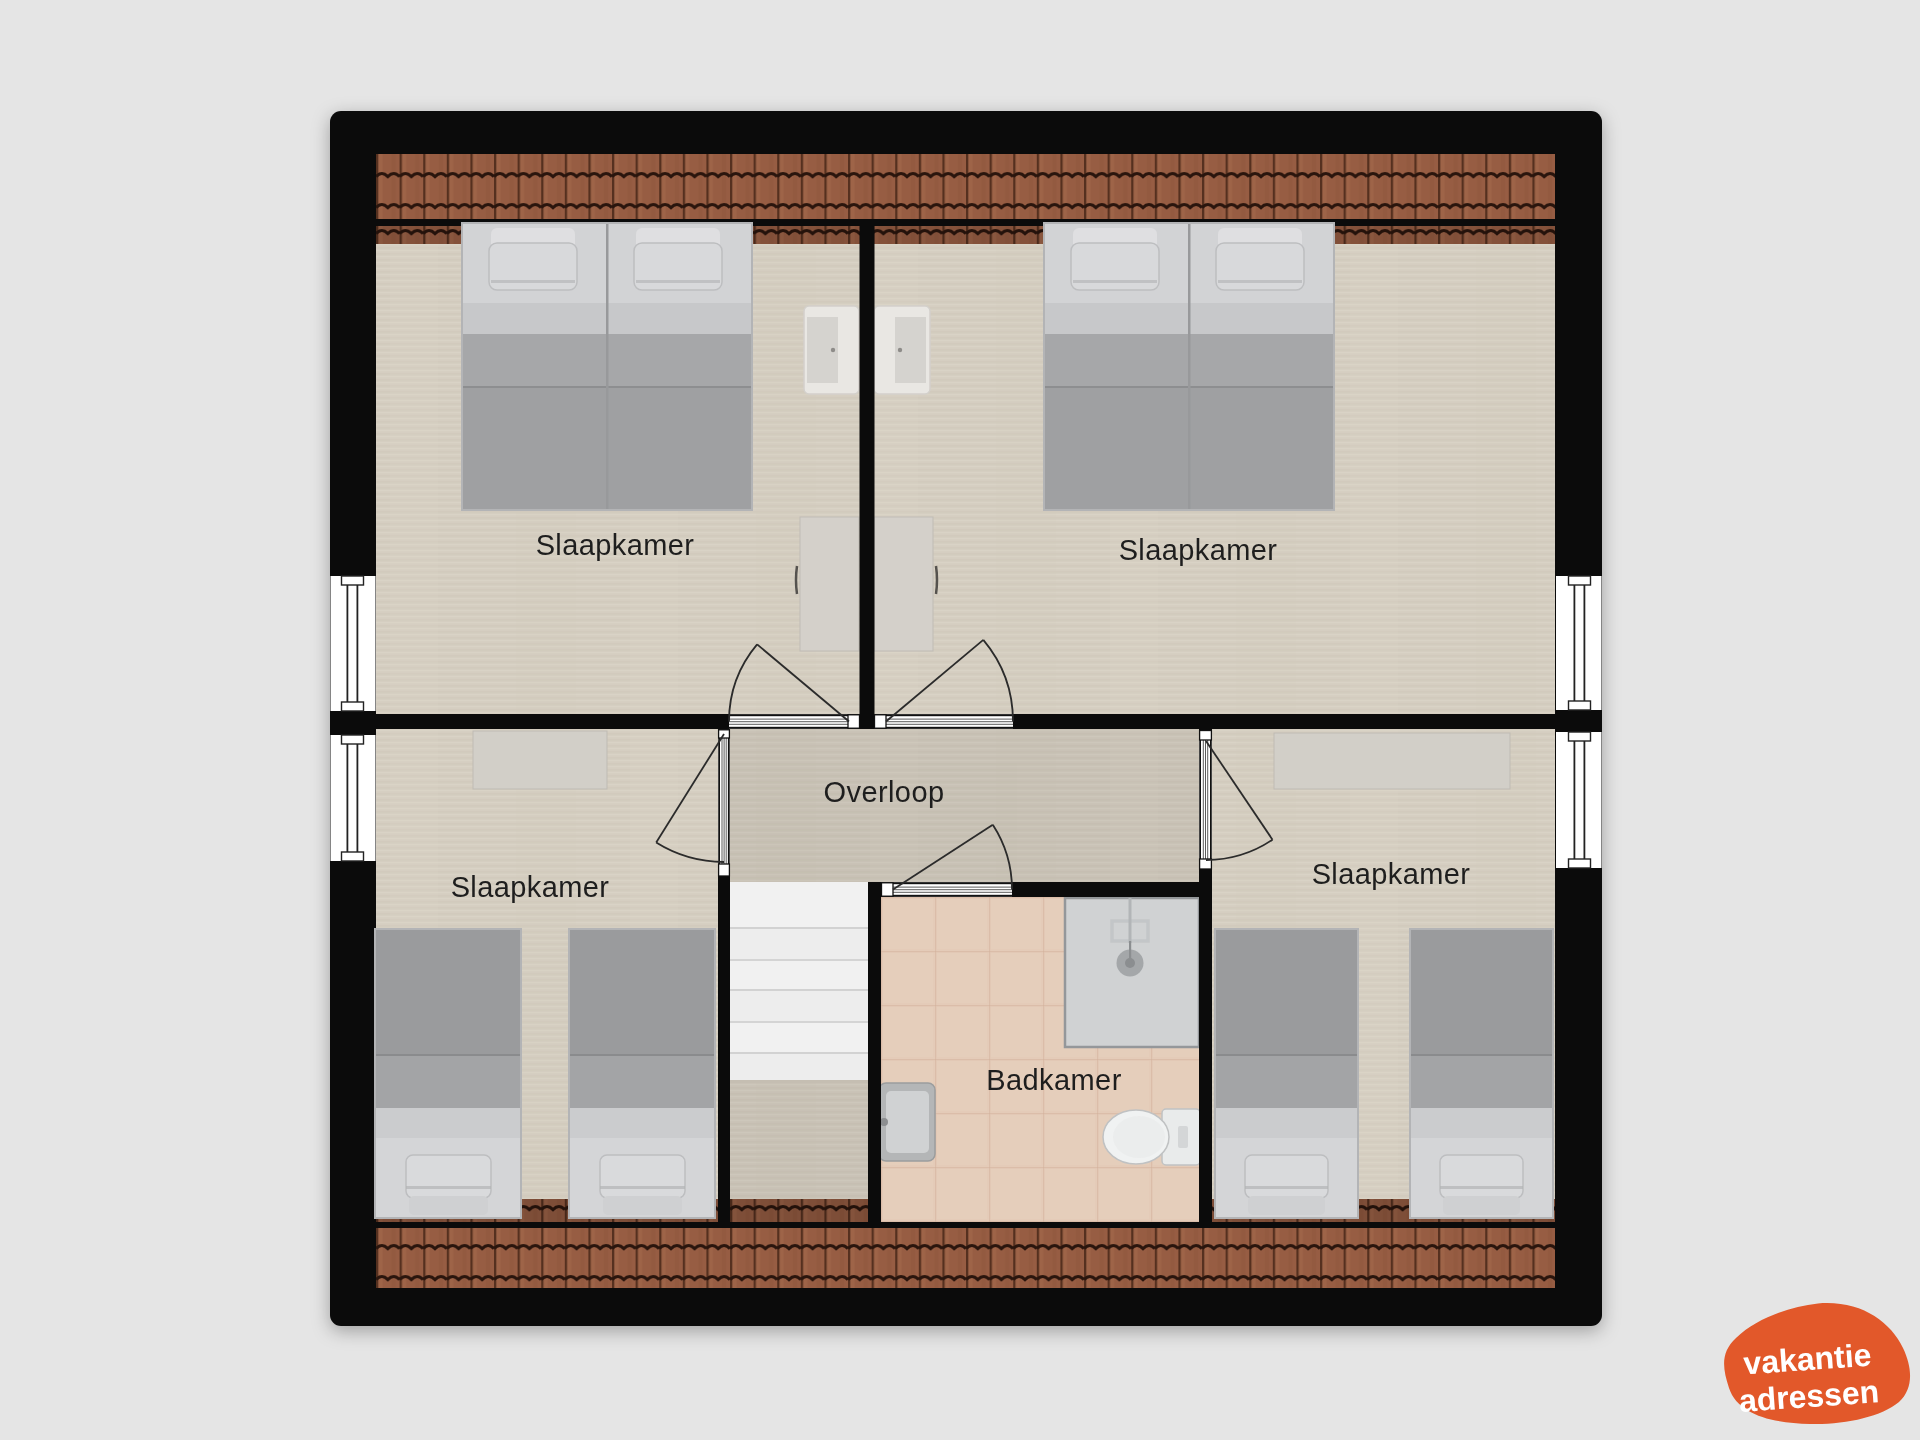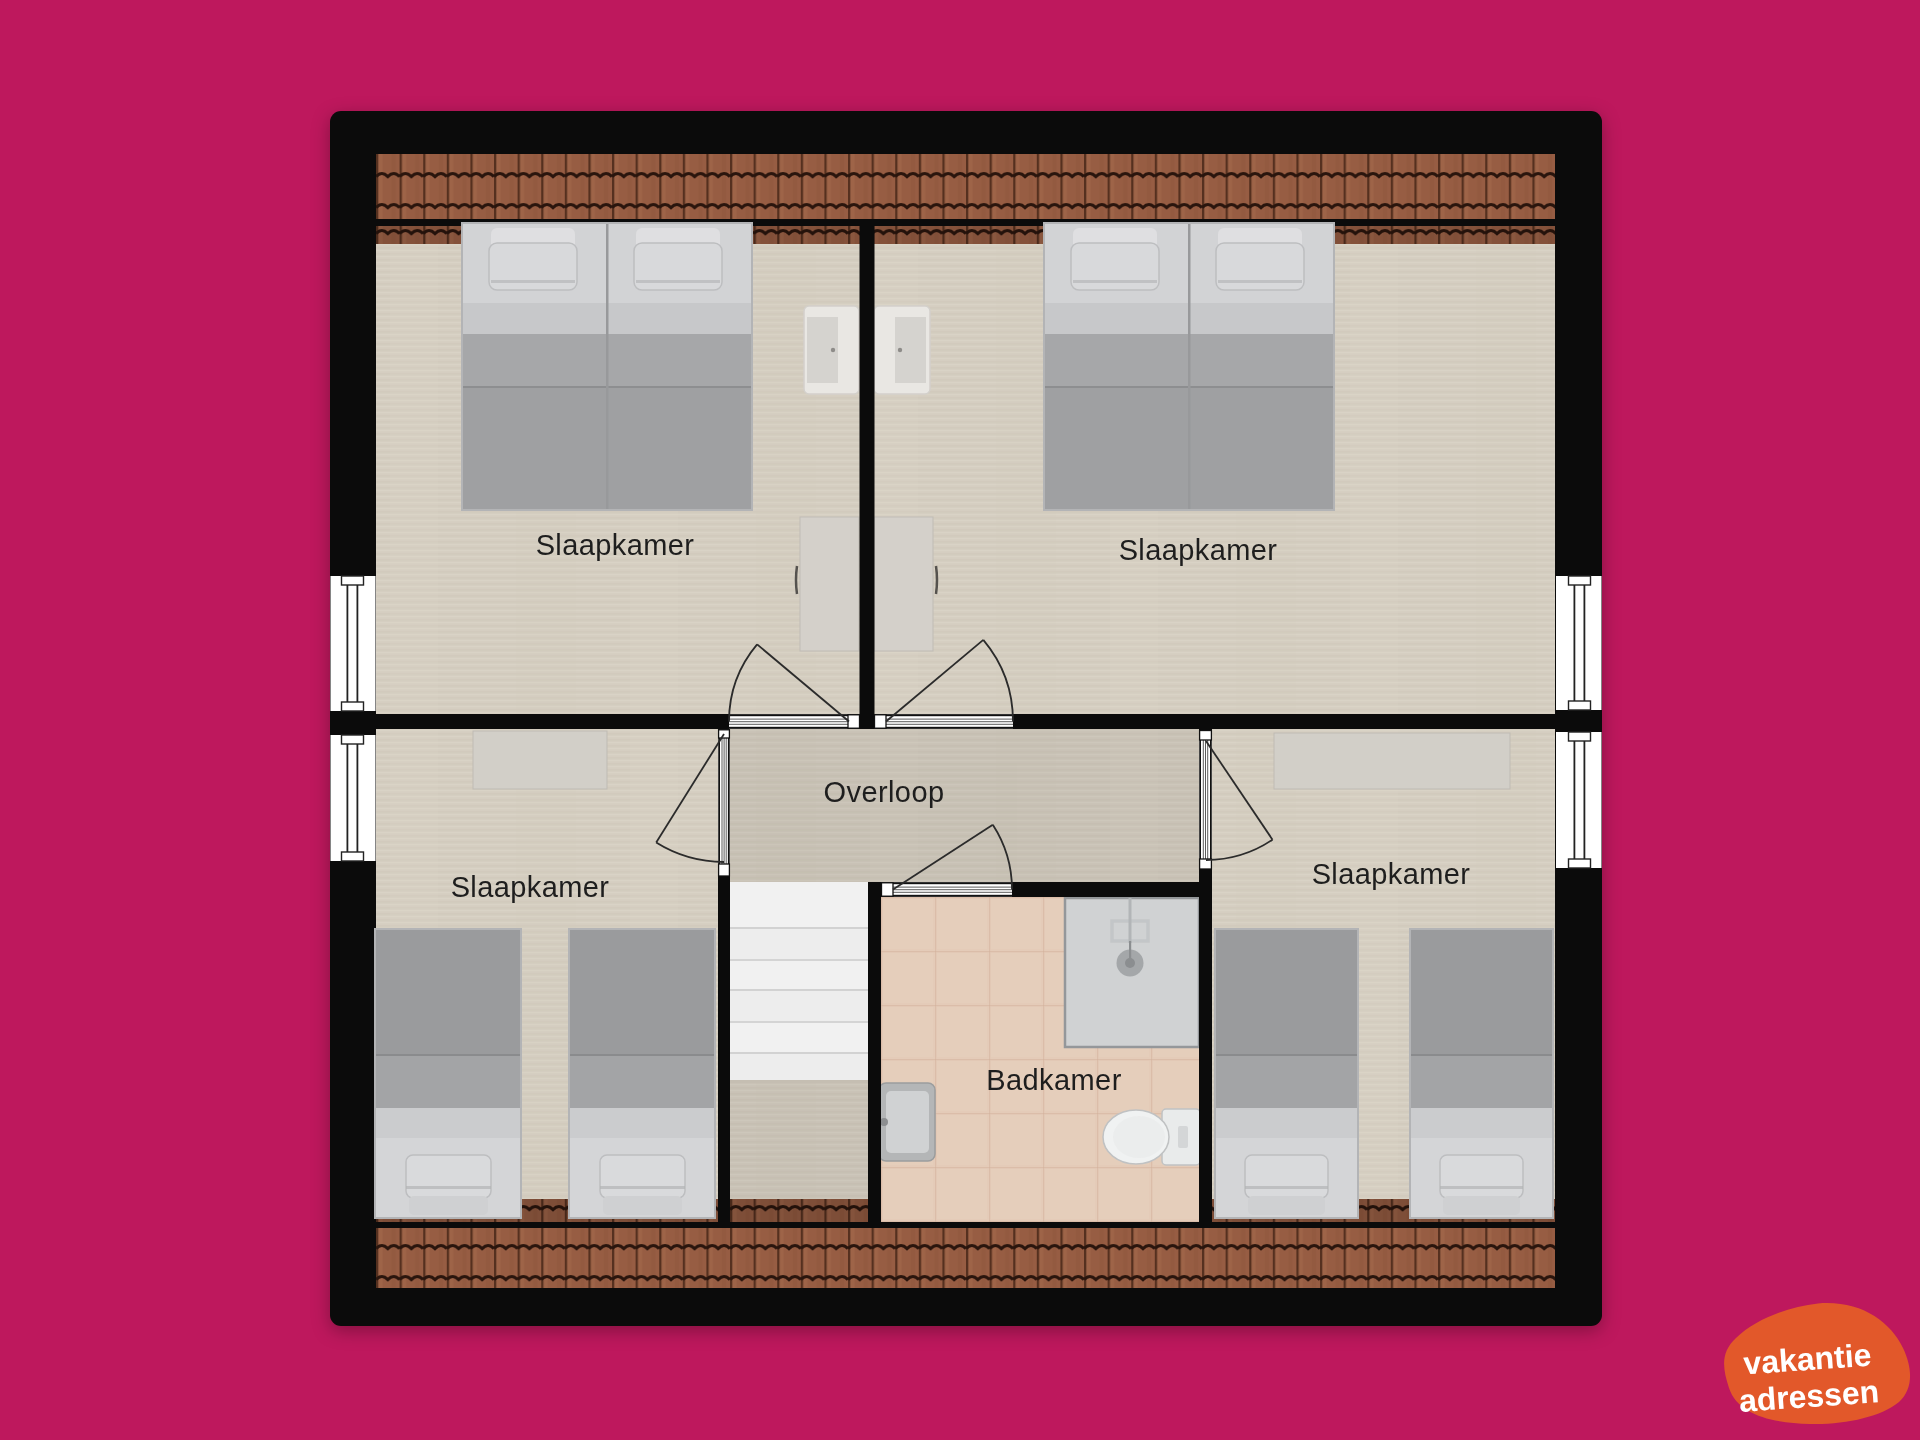--- a/index.html
+++ b/index.html
@@ -1,16 +1,16 @@
 <!DOCTYPE html>
 <html><head>
 <meta charset="utf-8">
 <style>
   html,body{margin:0;padding:0;background:#ffffff;}
-  .page{position:relative;width:1920px;height:1440px;background:#be185d;overflow:hidden;
+  .page{position:relative;width:1920px;height:1440px;background:#e5e5e5;overflow:hidden;
         font-family:"Liberation Sans",sans-serif;}
   svg{display:block;}
   text{font-family:"Liberation Sans",sans-serif;}
 </style>
 </head>
 <body>
 <div class="page">
 <svg width="1920" height="1440" viewBox="0 0 1920 1440">
 <defs>
   <g id="tileCell">

